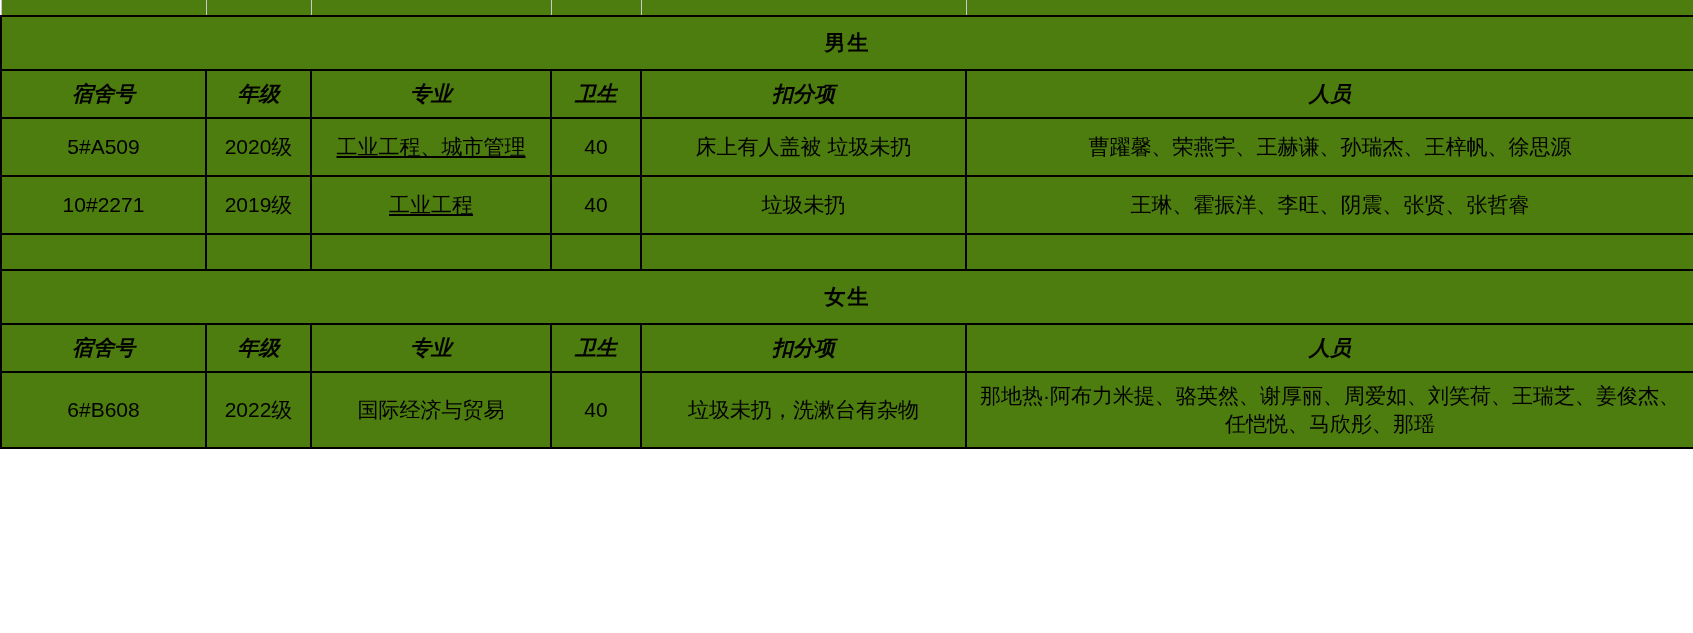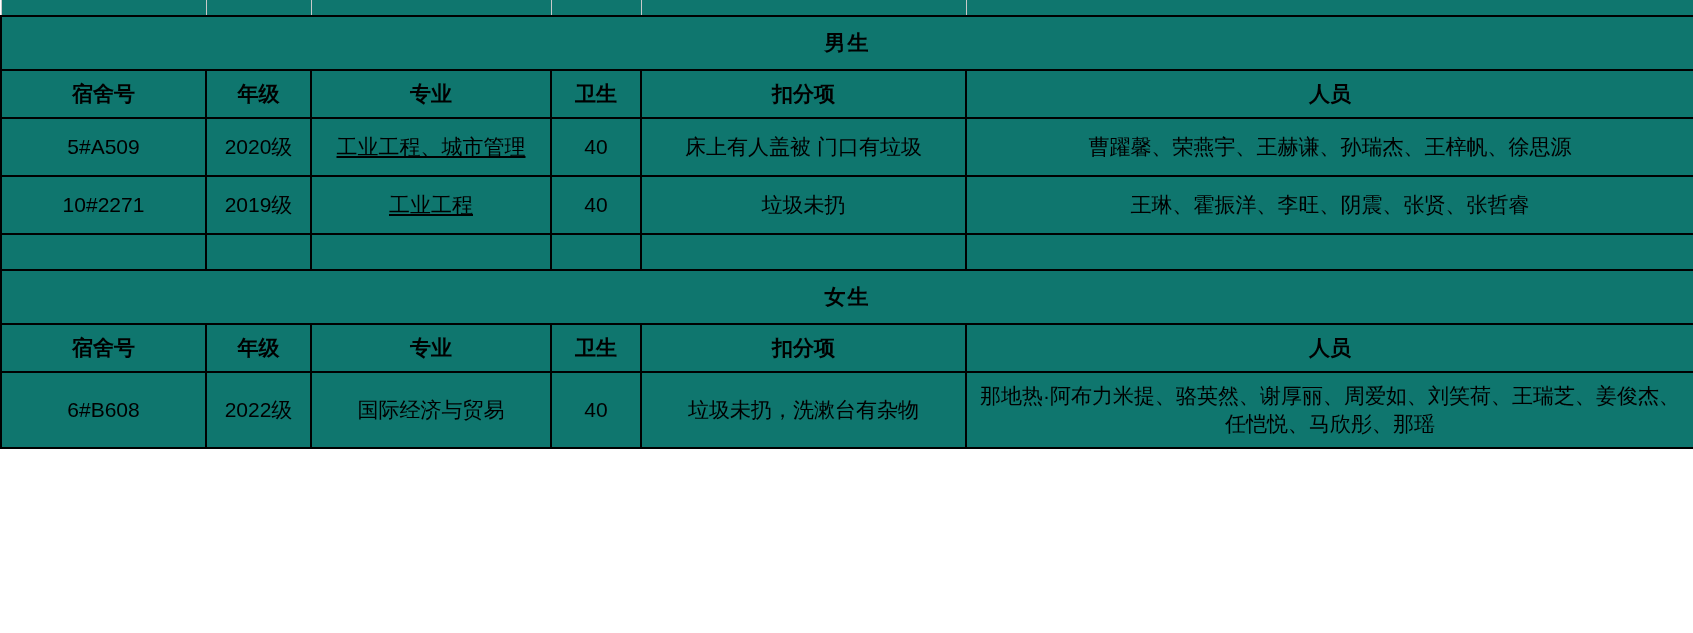--- a/index.html
+++ b/index.html
@@ -26,38 +26,39 @@
     width: 1693px;
   }
   table.grid td {
     border: 2px solid #000000;
     padding: 0;
     vertical-align: middle;
     text-align: center;
     font-size: 21px;
     line-height: 1.35;
     color: #000000;
-    background: #0f766e;
+    background: #4d7c0f;
     word-break: break-all;
   }
   
   tr.strip td {
     border: 1px solid #c9c9c9;
     height: 15px;
   }
   .title-cell {
     font-size: 31px;
     font-weight: bold;
     letter-spacing: 2px;
     height: 52px;
   }
   .header-cell {
     font-weight: bold;
     font-size: 21px;
     height: 46px;
+    font-style: italic;
   }
   .data-cell {
     height: 56px;
   }
   .data-cell.tall {
     height: 74px;
   }
   .blank-row td {
     height: 34px;
   }
@@ -109,21 +110,21 @@
         <td class="header-cell">专业</td>
         <td class="header-cell">卫生</td>
         <td class="header-cell">扣分项</td>
         <td class="header-cell">人员</td>
       </tr>
       <tr class="table-row">
         <td class="data-cell">5#A509</td>
         <td class="data-cell">2020级</td>
         <td class="data-cell"><span class="u">工业工程、城市管理</span></td>
         <td class="data-cell">40</td>
-        <td class="data-cell">床上有人盖被  门口有垃圾</td>
+        <td class="data-cell">床上有人盖被  垃圾未扔</td>
         <td class="data-cell">
             <span class="people">曹躍馨、荣燕宇、王赫谦、孙瑞杰、王梓帆、徐思源</span>
           </td>
       </tr>
       <tr class="table-row">
         <td class="data-cell">10#2271</td>
         <td class="data-cell">2019级</td>
         <td class="data-cell"><span class="u">工业工程</span></td>
         <td class="data-cell">40</td>
         <td class="data-cell">垃圾未扔</td>

